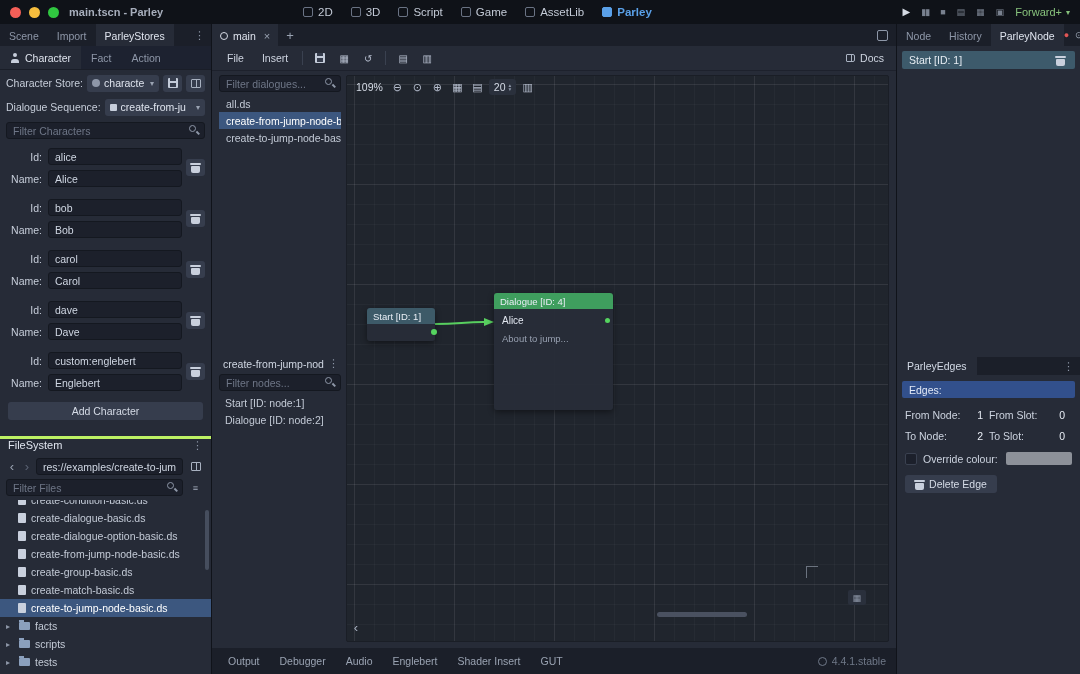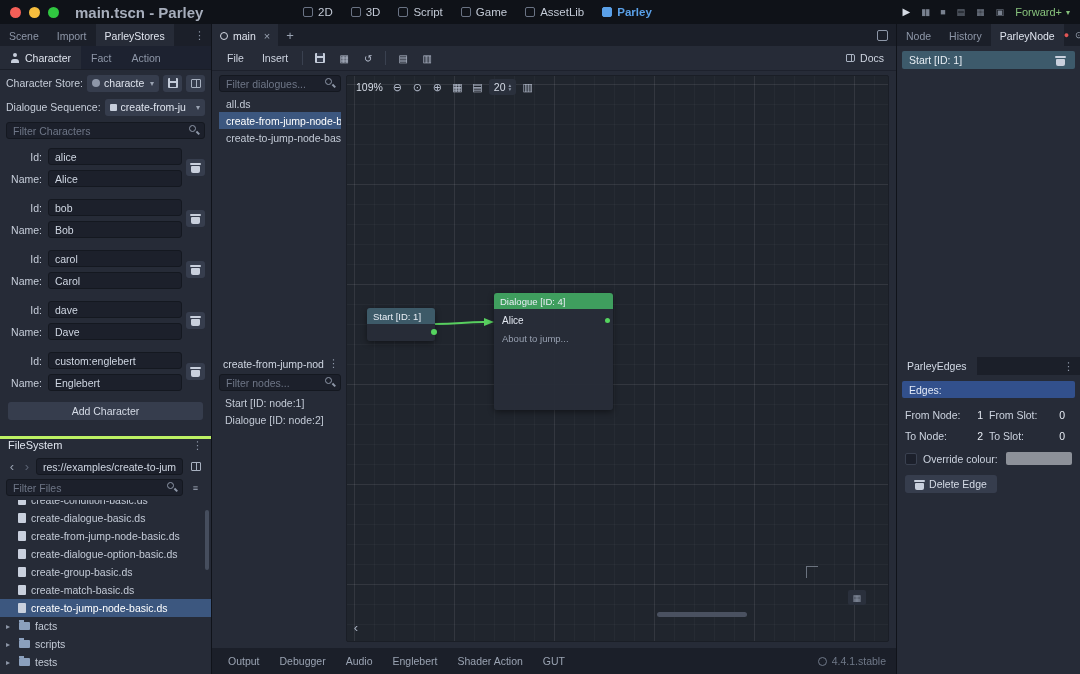--- a/index.html
+++ b/index.html
@@ -7,21 +7,21 @@
 body{font-family:"Liberation Sans",sans-serif;color:#ced4e0;font-size:11px}
 .app{position:relative;width:1080px;height:674px;background:#181c25}
 .grow{flex:1;min-width:0}
 .dots{color:#8e97a8;padding:0 6px;display:flex;align-items:center;font-size:11px}
 
 
 .titlebar{position:absolute;left:0;top:0;width:100%;height:24px;background:#0f1218;display:flex;align-items:center}
 .traffic{display:flex;gap:8px;padding:0 10px}
 .tl{width:11px;height:11px;border-radius:50%}
 .tl.red{background:#f55f58}.tl.yellow{background:#f6bd3e}.tl.green{background:#30c740}
-.win-title{color:#a7aebc;font-size:15px;margin-left:6px;font-weight:bold}
+.win-title{color:#a7aebc;font-size:11px;font-weight:bold}
 .main-menus{position:absolute;left:303px;top:0;height:24px;display:flex;align-items:center;gap:18px}
 .menu-item{display:flex;align-items:center;gap:5px;color:#c3cad6;font-size:11.5px}
 .mi-ico{width:10px;height:10px;border:1px solid #6a7384;border-radius:2px}
 .main-menus .menu-item:nth-of-type(6){color:#5aa0e8;font-weight:bold}
 .main-menus .menu-item:nth-of-type(6) .mi-ico{border-color:#5aa0e8;background:#5aa0e8}
 .tb-right{position:absolute;right:10px;top:0;height:24px;display:flex;align-items:center;gap:11px}
 .pb-ico{color:#d5dae4;font-size:10px;line-height:1}
 .pb-ico.pause{letter-spacing:-1px}
 .pb-ico.dim{color:#79818f;font-size:9px}
 .renderer{display:flex;align-items:center;gap:4px;color:#87c27c;font-size:11px}
@@ -378,26 +378,26 @@
             <span>create-condition-basic.ds</span>
           </div>
 
           <div class="fs-row">
             <span class="file-ico"></span>
             <span>create-dialogue-basic.ds</span>
           </div>
 
           <div class="fs-row">
             <span class="file-ico"></span>
-            <span>create-from-jump-node-basic.ds</span>
+            <span>create-dialogue-option-basic.ds</span>
           </div>
 
           <div class="fs-row">
             <span class="file-ico"></span>
-            <span>create-dialogue-option-basic.ds</span>
+            <span>create-from-jump-node-basic.ds</span>
           </div>
 
           <div class="fs-row">
             <span class="file-ico"></span>
             <span>create-group-basic.ds</span>
           </div>
 
           <div class="fs-row">
             <span class="file-ico"></span>
             <span>create-match-basic.ds</span>
@@ -540,21 +540,21 @@
       </div>
     </div>
 
     <div class="bottom-bar">
       <div class="bb-host">
 
       <span class="bb-tab">Output</span>
           <span class="bb-tab">Debugger</span>
           <span class="bb-tab">Audio</span>
           <span class="bb-tab">Englebert</span>
-          <span class="bb-tab">Shader Action</span>
+          <span class="bb-tab">Shader Insert</span>
           <span class="bb-tab">GUT</span>
         </div>
       <span class="version-wrap">
         <span class="v-ico"></span>
         <span>4.4.1.stable</span>
       </span>
     </div>
   </div>
 
   <div class="right-panel">

